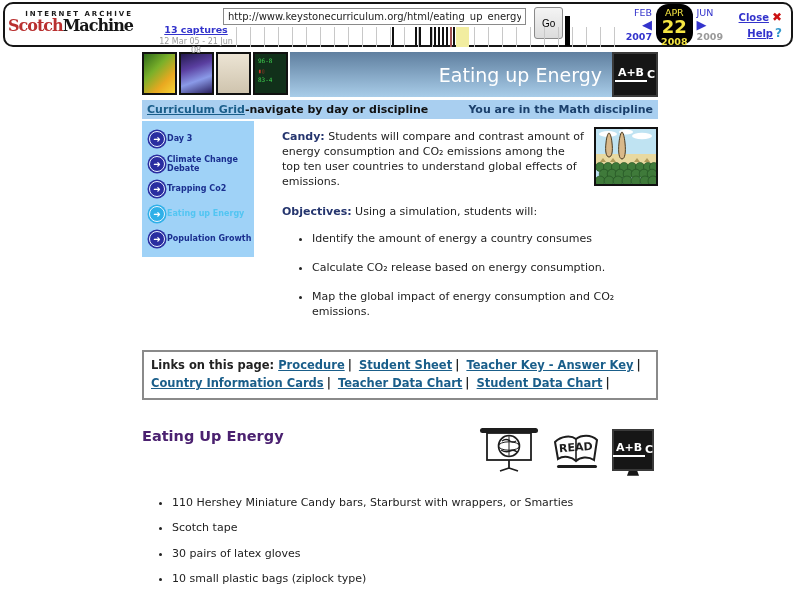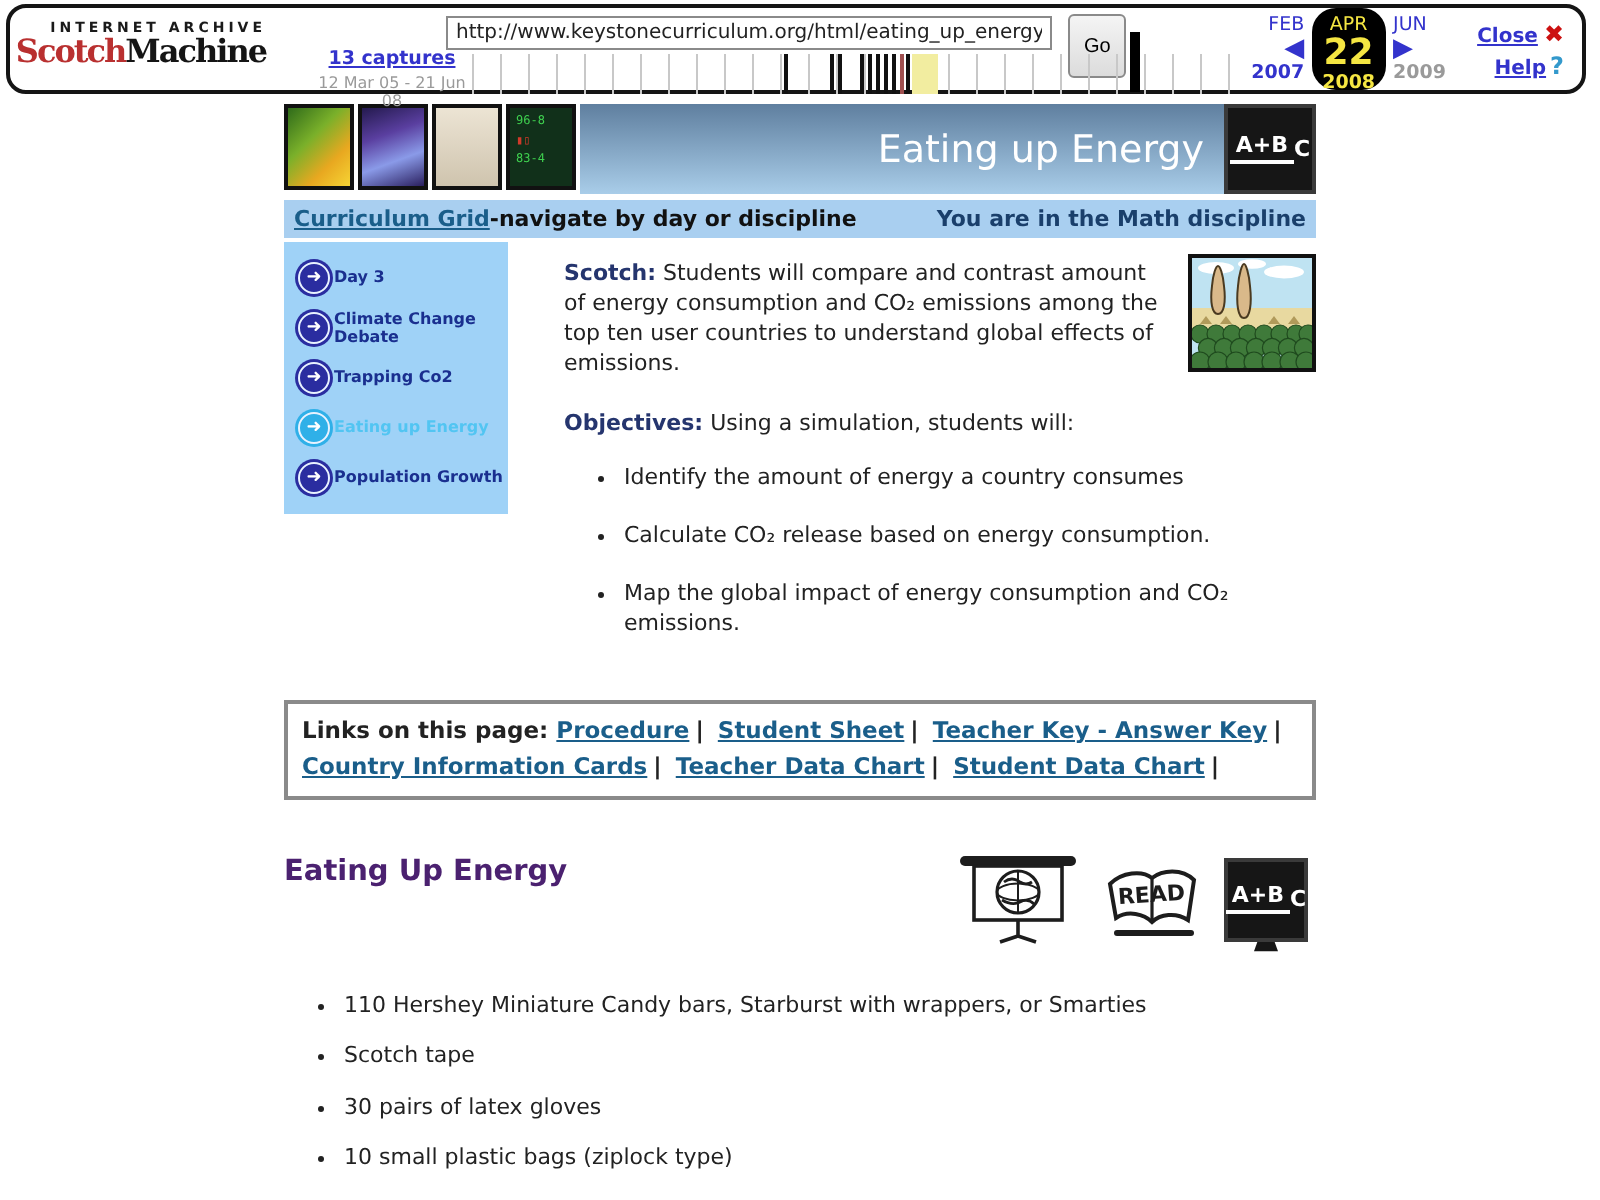--- a/index.html
+++ b/index.html
@@ -266,21 +266,21 @@
               <circle cx="22" cy="52" r="5"></circle>
               <circle cx="31" cy="52" r="5"></circle>
               <circle cx="40" cy="52" r="5"></circle>
               <circle cx="49" cy="52" r="5"></circle>
               <circle cx="57" cy="52" r="5"></circle>
           </g>
         </svg>
       </div>
 
       <p class="goals-p">
-        <span class="lbl">Scotch:</span>
+        <span class="lbl">Candy:</span>
         <span>Students will compare and contrast amount of energy consumption and CO₂ emissions among the top ten user countries to understand global effects of emissions.</span>
       </p>
 
       <p class="objectives-p">
         <span class="lbl">Objectives:</span>
         <span>Using a simulation, students will:</span>
       </p>
 
       <ul class="obj-list">
         <li>Identify the amount of energy a country consumes</li>

